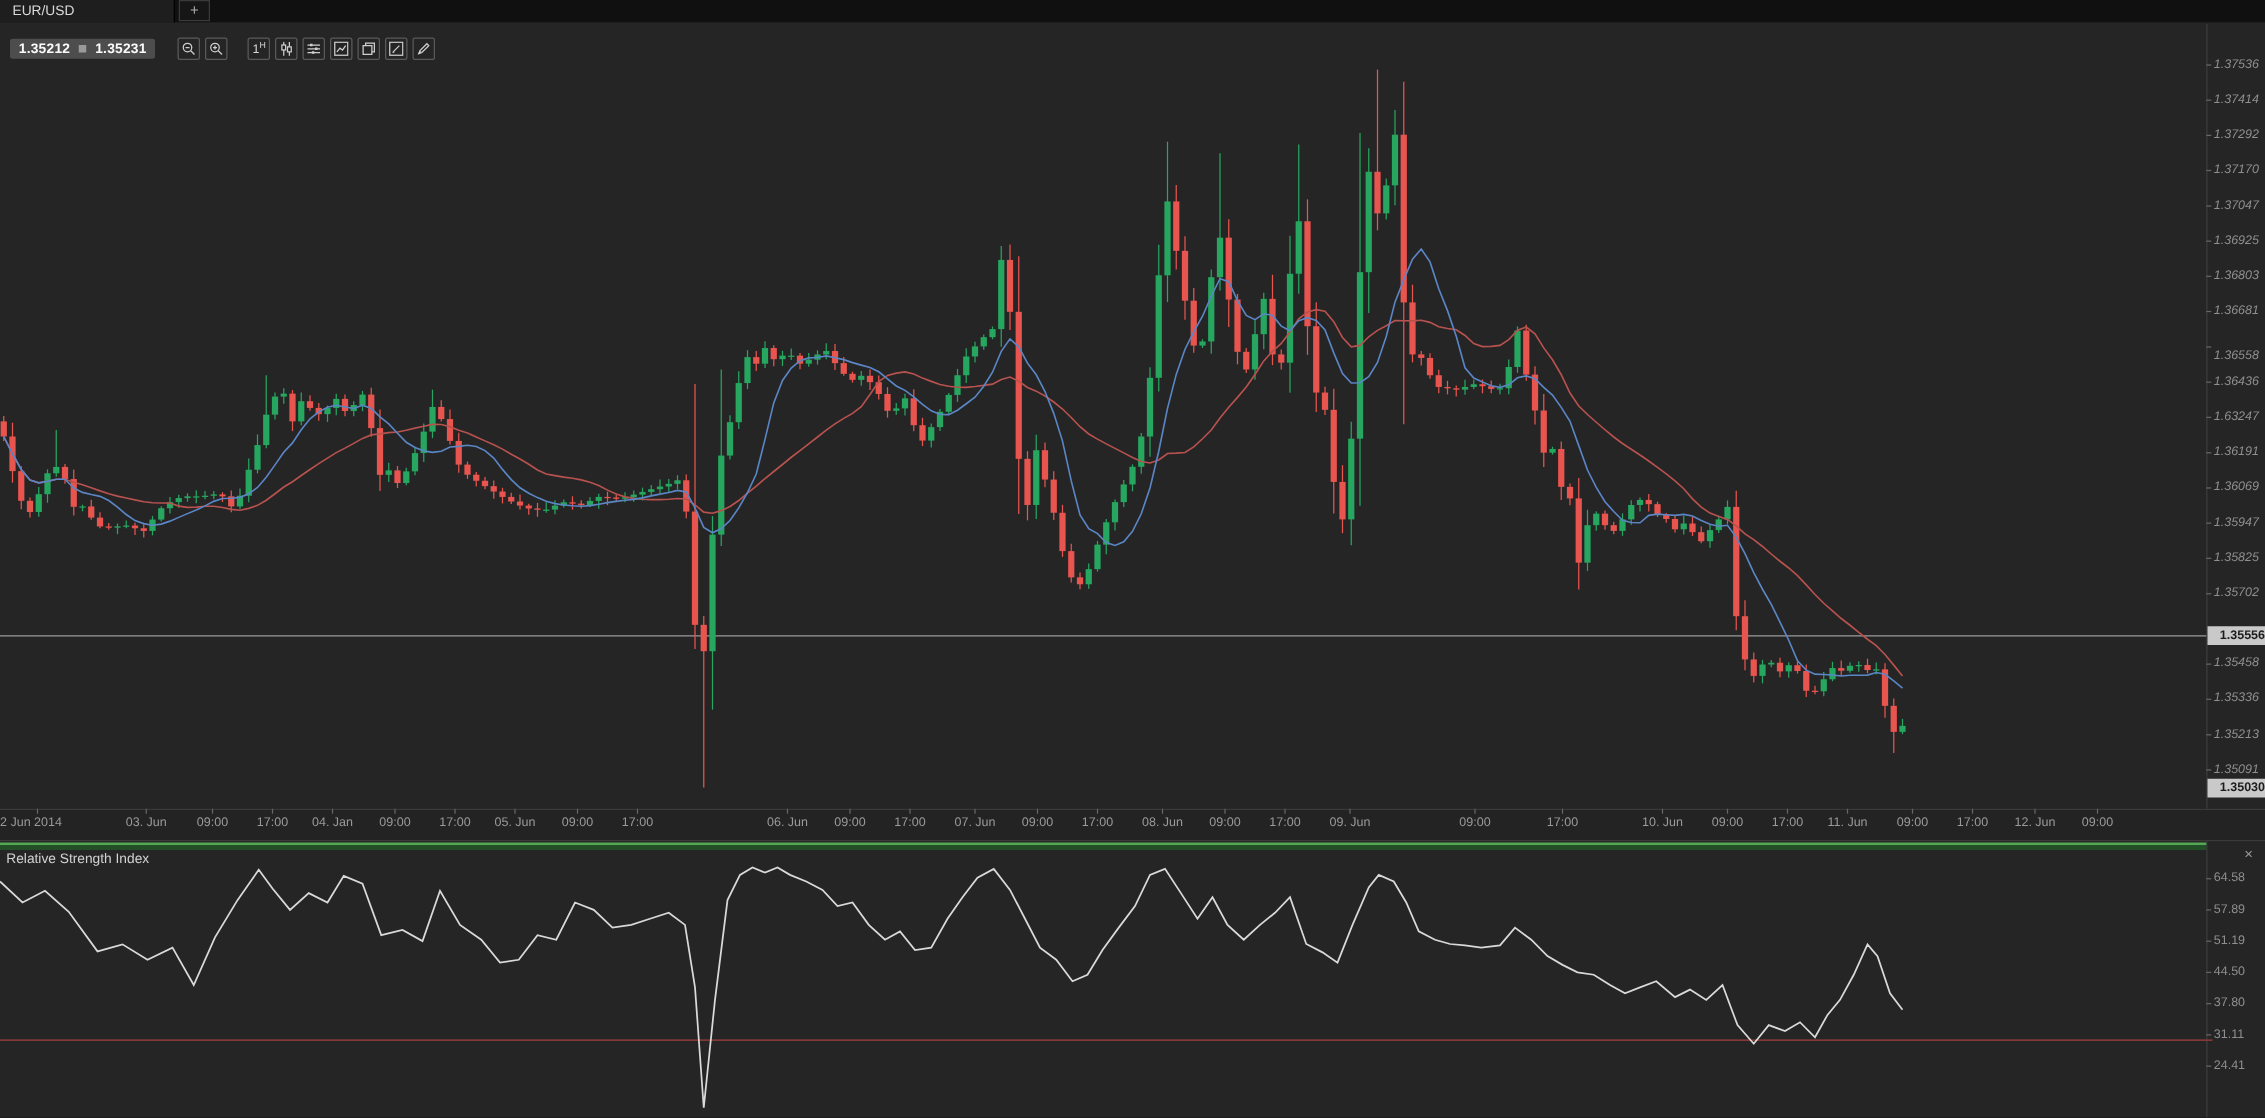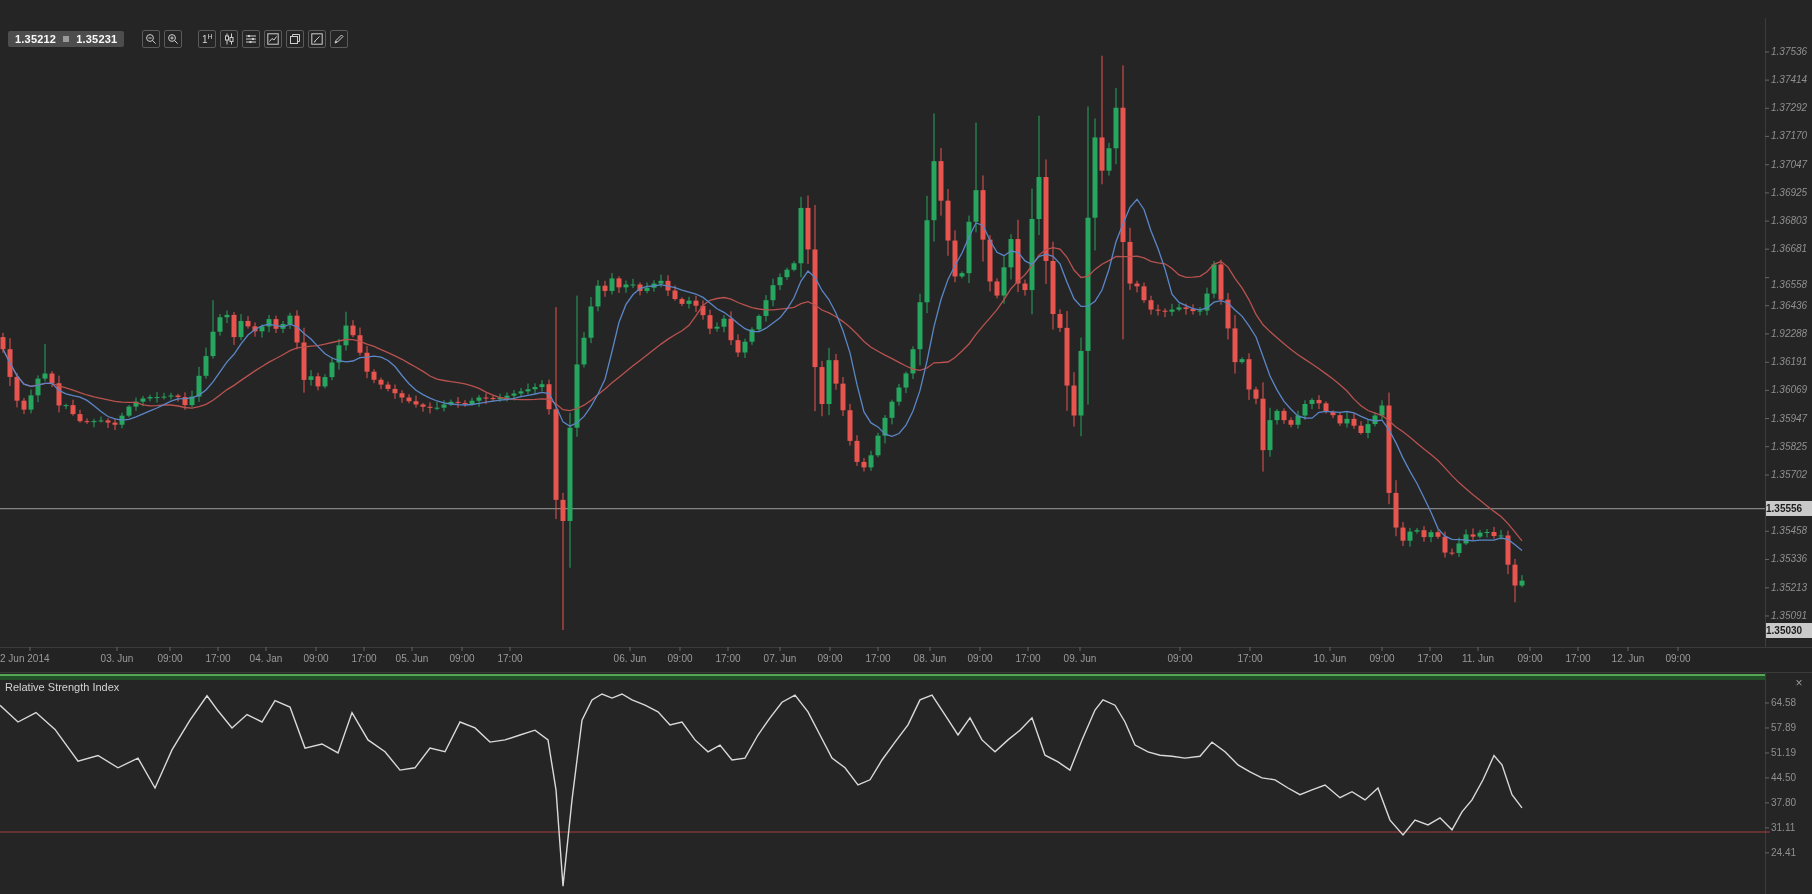--- a/index.html
+++ b/index.html
@@ -27,30 +27,34 @@
   .axis-col{position:absolute;left:1765px;top:18px;width:47px;height:876px;background:#252526;border-left:1px solid #3c3c3c;box-sizing:border-box;z-index:5;}
   .time-strip{position:absolute;left:0;top:647px;width:1812px;height:26px;background:#232324;border-top:1px solid #3a3a3a;border-bottom:1px solid #3a3a3a;box-sizing:border-box;z-index:6;}
   .divider{position:absolute;left:0;top:674px;width:1765px;height:6px;z-index:7;
     background:linear-gradient(to bottom,#54a854 0 2px,#234f28 2px 100%);}
   svg.layer{position:absolute;left:0;top:0;z-index:10;}
   
   .pricelab{position:absolute;left:1771px;color:#8f8f8f;font-size:10px;z-index:12;font-style:italic;}
   .timelab{position:absolute;top:653px;color:#9a9a9a;font-size:10px;z-index:12;transform:translateX(-50%);white-space:nowrap;}
   .rsilab{position:absolute;left:1771px;color:#8f8f8f;font-size:10px;z-index:12;}
   .badge{position:absolute;left:1766px;width:46px;height:15px;background:#c9c9c9;color:#1c1c1c;
-    font-size:10px;font-weight:bold;text-align:left;line-height:15px;z-index:13;}
+    font-size:10px;font-weight:bold;text-align:right;line-height:15px;z-index:13;}
   .rsi-title{position:absolute;left:5px;top:681px;color:#d2d2d2;font-size:11px;z-index:12;}
   .rsi-close{position:absolute;left:1792px;top:676px;color:#9a9a9a;font-size:12px;z-index:14;width:14px;height:14px;
     text-align:center;line-height:14px;}
 </style>
 </head>
 <body>
 
 <div class="app">
 
+  <div class="tabbar">
+    <div class="tab">EUR/USD</div>
+    <div class="tab-plus">+</div>
+  </div>
 
   <div class="panel-bg" style="left:0;top:18px;width:1765px;height:629px;"></div>
   <div class="panel-bg" style="left:0;top:680px;width:1765px;height:214px;"></div>
   <div class="axis-col"></div>
   <div class="time-strip"></div>
   <div class="divider"></div>
 
   <svg id="chart-svg" class="layer" width="1812" height="894">
       <line x1="0" y1="508.7067999999958" x2="1765" y2="508.7067999999958" stroke="#9b9b9b" stroke-width="1"></line>
       <g>
@@ -644,21 +648,21 @@
       <div class="pricelab" style="top:46px">1.37536</div>
       <div class="pricelab" style="top:74.14051999999998px">1.37414</div>
       <div class="pricelab" style="top:102.28103999999995px">1.37292</div>
       <div class="pricelab" style="top:130.42155999999991px">1.37170</div>
       <div class="pricelab" style="top:158.7927399999963px">1.37047</div>
       <div class="pricelab" style="top:186.93325999999627px">1.36925</div>
       <div class="pricelab" style="top:215.07377999999622px">1.36803</div>
       <div class="pricelab" style="top:243.2142999999962px">1.36681</div>
       <div class="pricelab" style="top:279px">1.36558</div>
       <div class="pricelab" style="top:299.72599999999767px">1.36436</div>
-      <div class="pricelab" style="top:327.86651999999765px">1.92288</div>
+      <div class="pricelab" style="top:327.86651999999765px">1.63247</div>
       <div class="pricelab" style="top:356.2376999999991px">1.36191</div>
       <div class="pricelab" style="top:384.3782199999991px">1.36069</div>
       <div class="pricelab" style="top:412.51873999999907px">1.35947</div>
       <div class="pricelab" style="top:440.65925999999905px">1.35825</div>
       <div class="pricelab" style="top:469.0304400000005px">1.35702</div>
       <div class="pricelab" style="top:525.3114800000005px">1.35458</div>
       <div class="pricelab" style="top:553.4520000000005px">1.35336</div>
       <div class="pricelab" style="top:581.8231799999968px">1.35213</div>
       <div class="pricelab" style="top:609.9636999999968px">1.35091</div>
       <div class="badge" style="top:501.2067999999958px">1.35556</div>

